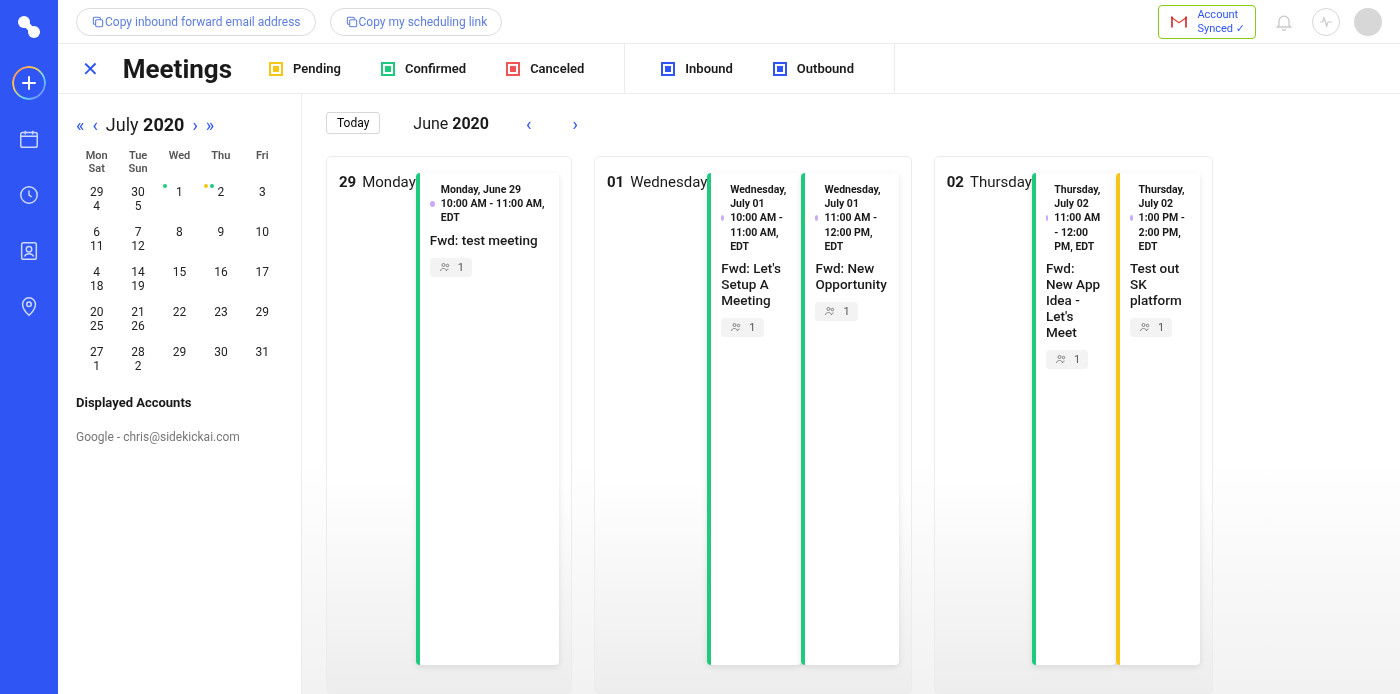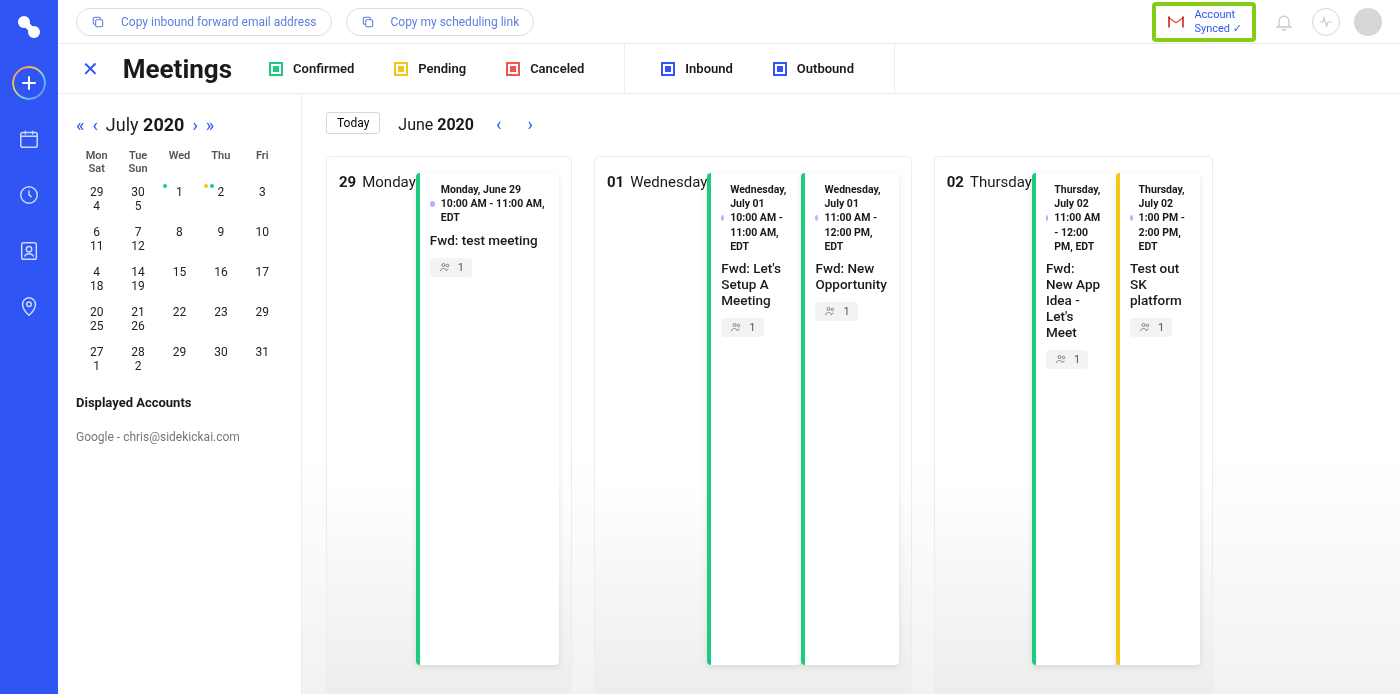--- a/index.html
+++ b/index.html
@@ -6,24 +6,24 @@
   body{width:1400px;height:694px;overflow:hidden;background:#fff;color:#1a1a1a}
   .app{display:flex;height:100%}
   .side-rail{width:58px;background:#2f56f5;display:flex;flex-direction:column;align-items:center;padding-top:12px;flex-shrink:0}
   .side-rail .logo{width:30px;height:30px;margin-bottom:26px;display:flex;align-items:center;justify-content:center}
   .rail-btn{width:30px;height:30px;margin-bottom:26px;display:flex;align-items:center;justify-content:center;color:#cdd9ff;cursor:pointer}
   .rail-btn svg{stroke:#cdd9ff}
   .plus-btn{width:30px;height:30px;border-radius:50%;display:flex;align-items:center;justify-content:center;margin-bottom:26px;cursor:pointer;position:relative}
   .plus-btn:before{content:'';position:absolute;inset:-2px;border-radius:50%;border:2px solid transparent;background:linear-gradient(135deg,#ff6b6b,#ffc94d,#5ad0ff,#8b5cf6) border-box;-webkit-mask:linear-gradient(#fff 0 0) padding-box,linear-gradient(#fff 0 0);-webkit-mask-composite:xor;mask-composite:exclude}
   .main{flex:1;display:flex;flex-direction:column;min-width:0}
   .topbar{height:44px;border-bottom:1px solid #ececec;display:flex;align-items:center;padding:0 18px;gap:14px}
-  .pill{border:1px solid #dcdcdc;border-radius:20px;height:28px;display:flex;align-items:center;gap:16px;padding:0 14px;font-size:12px;color:#5d7ede;cursor:pointer}
+  .pill{border:1px solid #dcdcdc;border-radius:20px;height:28px;display:flex;align-items:center;gap:0;padding:0 14px;font-size:12px;color:#5d7ede;cursor:pointer}
   .pill svg{stroke:#5d7ede}
   .top-spacer{flex:1}
-  .account-box{border:4px solid #84cc16;border-radius:4px;height:32px;padding:16px 10px;display:flex;align-items:center;gap:8px;font-size:11px;color:#2f56f5;line-height:1.2}
+  .account-box{border:1px solid #84cc16;border-radius:4px;height:32px;padding:16px 10px;display:flex;align-items:center;gap:8px;font-size:11px;color:#2f56f5;line-height:1.2}
   .gmail-icon{width:20px;height:14px}
   .top-icon{width:28px;height:28px;border-radius:50%;display:flex;align-items:center;justify-content:center;color:#c9c9c9;cursor:pointer}
   .top-icon.ring{border:1.5px solid #d7d7d7}
   .avatar{width:28px;height:28px;border-radius:50%;background:#d7d7d7}
   .subbar{height:50px;border-bottom:1px solid #ececec;display:flex;align-items:center;padding-left:24px}
   .subbar .close{color:#2f56f5;font-size:20px;margin-right:24px;cursor:pointer;font-weight:300}
   .subbar h1{font-size:26px;font-weight:700;margin-right:37px}
   .filters{flex:1;display:flex;height:100%}
   .filter{display:flex;align-items:center;gap:10px;font-size:13px;font-weight:600;padding-right:40px;cursor:pointer;height:100%}
   .filter .box{width:14px;height:14px;border:2px solid;display:inline-block;position:relative}
@@ -45,21 +45,21 @@
   .dow{font-size:11px;font-weight:600;margin-bottom:10px;color:#555}
   .wk{font-size:12px;margin-bottom:12px;color:#222}
   .wk span{position:relative;cursor:pointer}
   .dot{position:absolute;width:4px;height:4px;border-radius:50%;top:-1px}
   .dot.g{background:#1fc97e;left:4px}
   .dot.y{background:#f5c518;left:4px}
   .dot.gr{background:#1fc97e;left:10px}
   .accts-h{font-weight:700;font-size:13px;margin-top:22px;margin-bottom:20px}
   .acct{font-size:12px;color:#777}
   .right{flex:1;padding:18px 24px 0 24px;display:flex;flex-direction:column;min-width:0;background:linear-gradient(#fff 60%,#f2f2f2)}
-  .week-hdr{display:flex;align-items:flex-end;gap:18px;margin-bottom:22px}
+  .week-hdr{display:flex;align-items:center;gap:33px;margin-bottom:22px}
   .today-btn{border:1px solid #d7d7d7;border-radius:3px;font-size:12px;padding:3px 10px;cursor:pointer;background:#fff}
   .week-title{font-size:16px}
   .week-title b{font-weight:700}
   .wk-nav{color:#2f56f5;font-size:18px;cursor:pointer;padding:0 4px}
   .days{flex:1;display:flex;gap:22px;overflow:hidden}
   .day{flex:0 0 246px;border:1px solid #ececec;border-radius:5px;padding:16px 12px;display:flex;flex-direction:row;background:linear-gradient(#fff 60%,#ededed)}
   .day-hdr{font-size:15px;margin-bottom:14px}
   .day-hdr .num{font-weight:700;margin-right:6px}
   .card{background:#fff;border-radius:4px;box-shadow:0 2px 6px rgba(0,0,0,.10);padding:10px 12px 10px 14px;position:relative;margin-bottom:12px;cursor:pointer}
   .card:before{content:'';position:absolute;left:0;top:0;bottom:0;width:4px;border-radius:4px 0 0 4px}
@@ -156,27 +156,27 @@
           </svg>
       </div>
       <div class="avatar"></div>
     </div>
 
     <div class="subbar">
       <span class="close">✕</span>
       <h1>Meetings</h1>
       <div class="filters">
         <div class="filter-group">
+          <div class="filter pending">
+              <span class="box filled"></span>
+              <span>Pending</span>
+            </div>
           <div class="filter confirmed">
               <span class="box filled"></span>
               <span>Confirmed</span>
-            </div>
-          <div class="filter pending">
-              <span class="box filled"></span>
-              <span>Pending</span>
             </div>
           <div class="filter canceled">
               <span class="box filled"></span>
               <span>Canceled</span>
             </div>
         </div>
         <span class="filter-sep"></span>
         <div class="filter-group">
           <div class="filter inbound">
               <span class="box filled"></span>

